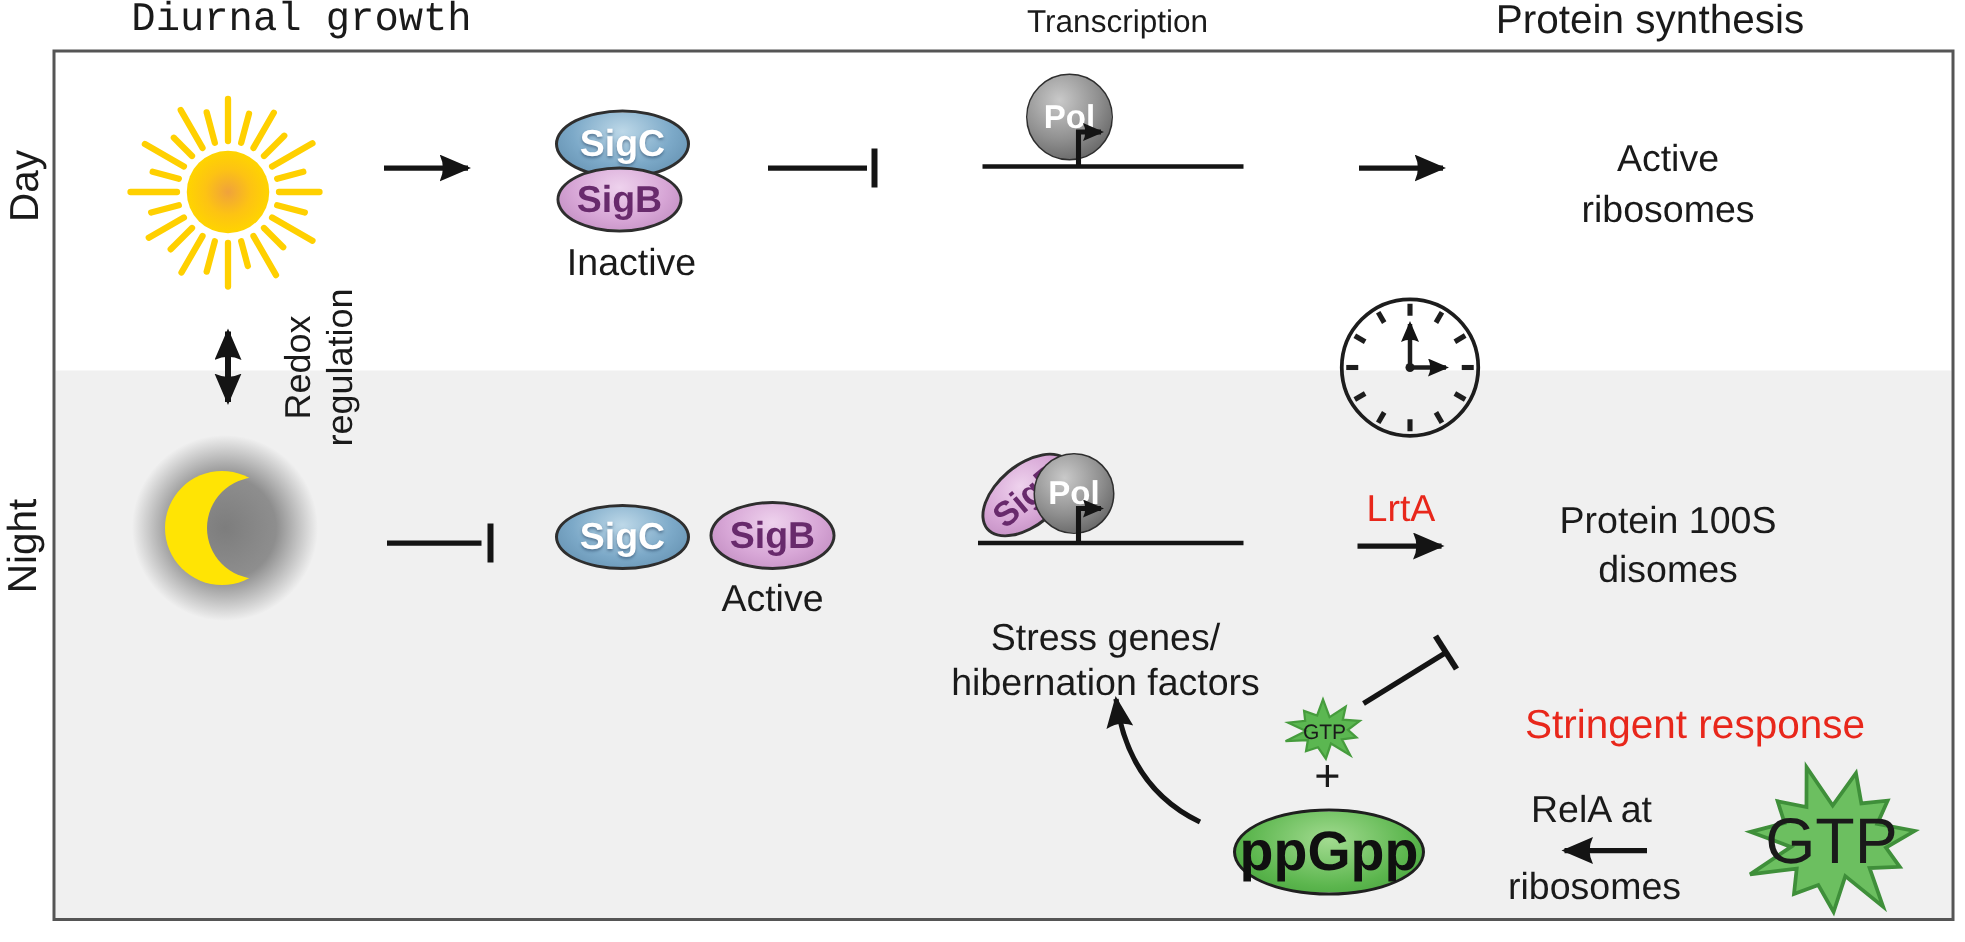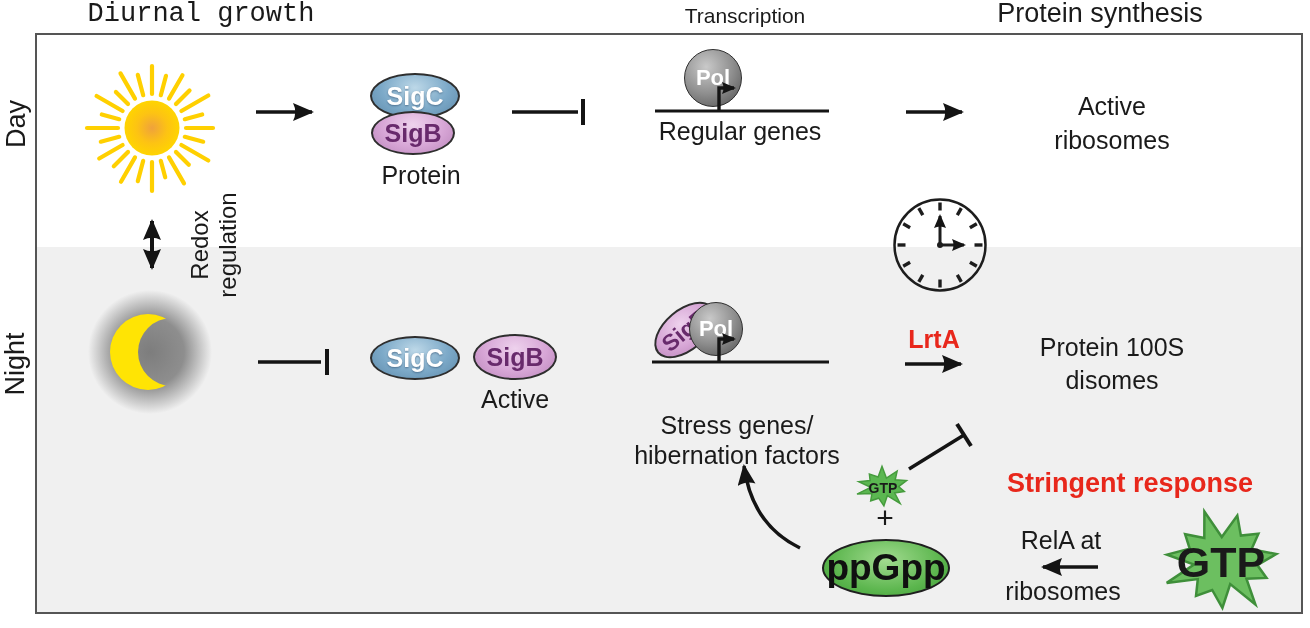--- a/index.html
+++ b/index.html
@@ -7,21 +7,21 @@
           font-family:"Liberation Sans",sans-serif;color:#1a1a1a;overflow:hidden;}
   .night-bg{position:absolute;left:37px;top:247px;width:1264px;height:365px;background:#f0f0f0;z-index:0;}
   .frame{position:absolute;left:35px;top:33px;width:1268px;height:581px;border:2px solid #555;
          box-sizing:border-box;z-index:1;pointer-events:none;}
   svg.layer{position:absolute;left:0;top:0;z-index:2;}
   svg.toplayer{position:absolute;left:0;top:0;z-index:4;pointer-events:none;}
   .lbl{position:absolute;transform:translate(-50%,-50%);white-space:nowrap;text-align:center;
        line-height:1.18;z-index:5;}
   .rot{transform:translate(-50%,-50%) rotate(-90deg);}
   .red{color:#e8271b;}
-  .b{font-weight:bold;}
+  .b{font-weight:normal;}
   .oval{position:absolute;border-radius:50%;border:2px solid #2e2e2e;display:flex;align-items:center;
         justify-content:center;font-weight:bold;box-sizing:border-box;}
   .sigc{background:radial-gradient(ellipse at 50% 30%,#bdd8e8 0%,#7ca9c8 55%,#5d89a9 100%);
         color:#fff;font-size:25px;text-shadow:0 1px 2px rgba(40,70,100,.55);z-index:3;}
   .sigb{background:radial-gradient(ellipse at 50% 30%,#eed2ed 0%,#d7a6d6 55%,#ba84ba 100%);
         color:#682a6c;font-size:25px;z-index:3;}
   .pol{background:radial-gradient(circle at 38% 30%,#c9c9c9 0%,#909090 50%,#4e4e4e 100%);
        color:#fff;font-size:22px;border-width:1.5px;z-index:3;justify-content:center;}
   .ppgpp{background:radial-gradient(ellipse at 50% 35%,#a2db90 0%,#5cb64e 62%,#3e9c35 100%);
          color:#101010;font-size:37px;z-index:3;border-color:#1f1f1f;}
@@ -185,22 +185,21 @@
   <div class="lbl" style="left:1100px;top:14px;font-size:27px;">Protein synthesis</div>
 
   <div class="lbl rot" style="left:17px;top:124px;font-size:27px;">Day</div>
   <div class="lbl rot" style="left:16px;top:364px;font-size:27px;">Night</div>
 
   <div class="lbl rot" style="left:214px;top:245px;font-size:24px;">
     <div>Redox</div>
     <div>regulation</div>
   </div>
 
-  <div class="lbl" style="left:421px;top:176px;font-size:25px;">Protein</div>
-  <div class="lbl" style="left:740px;top:132px;font-size:25px;">Regular genes</div>
+  <div class="lbl" style="left:421px;top:176px;font-size:25px;">Inactive</div>
   <div class="lbl" style="left:1112px;top:123px;font-size:25px;line-height:34px;">
     <div>Active</div>
     <div>ribosomes</div>
   </div>
 
   <div class="lbl" style="left:515px;top:400px;font-size:25px;">Active</div>
   <div class="lbl" style="left:737px;top:412px;font-size:25px;line-height:30px;margin-top:28px;">
     <div>Stress genes/</div>
     <div>hibernation factors</div>
   </div>

